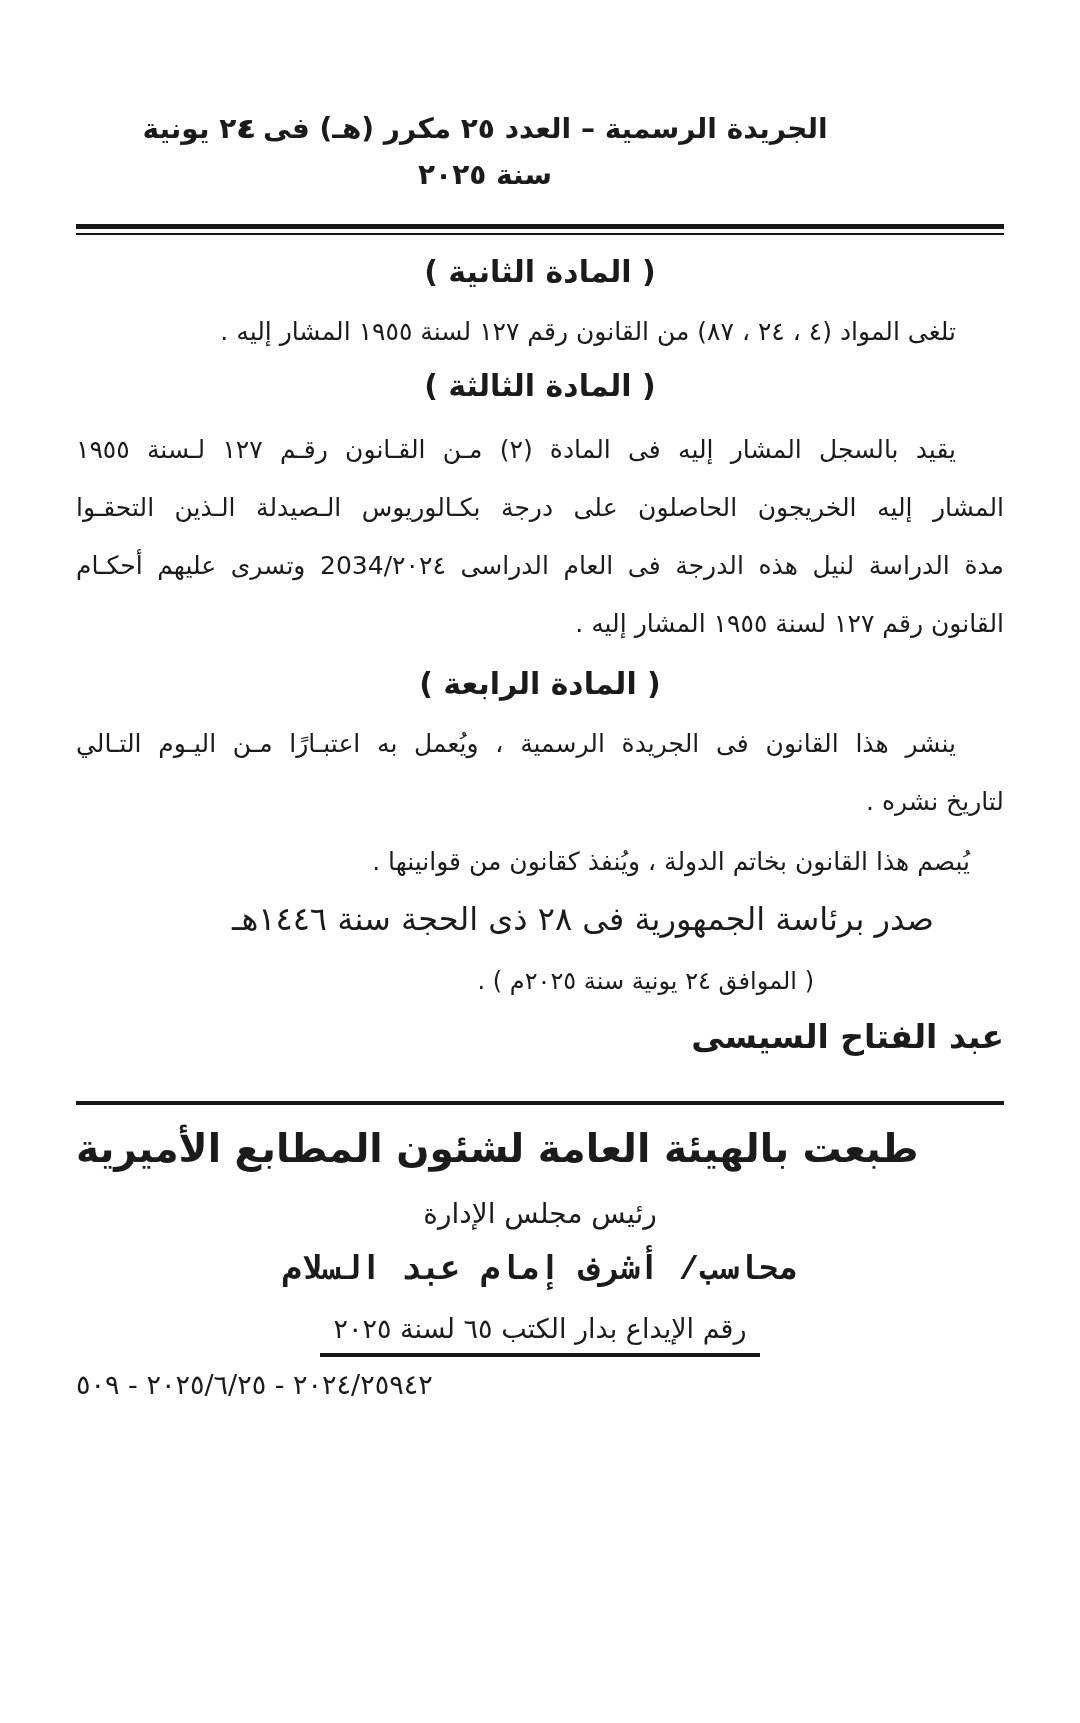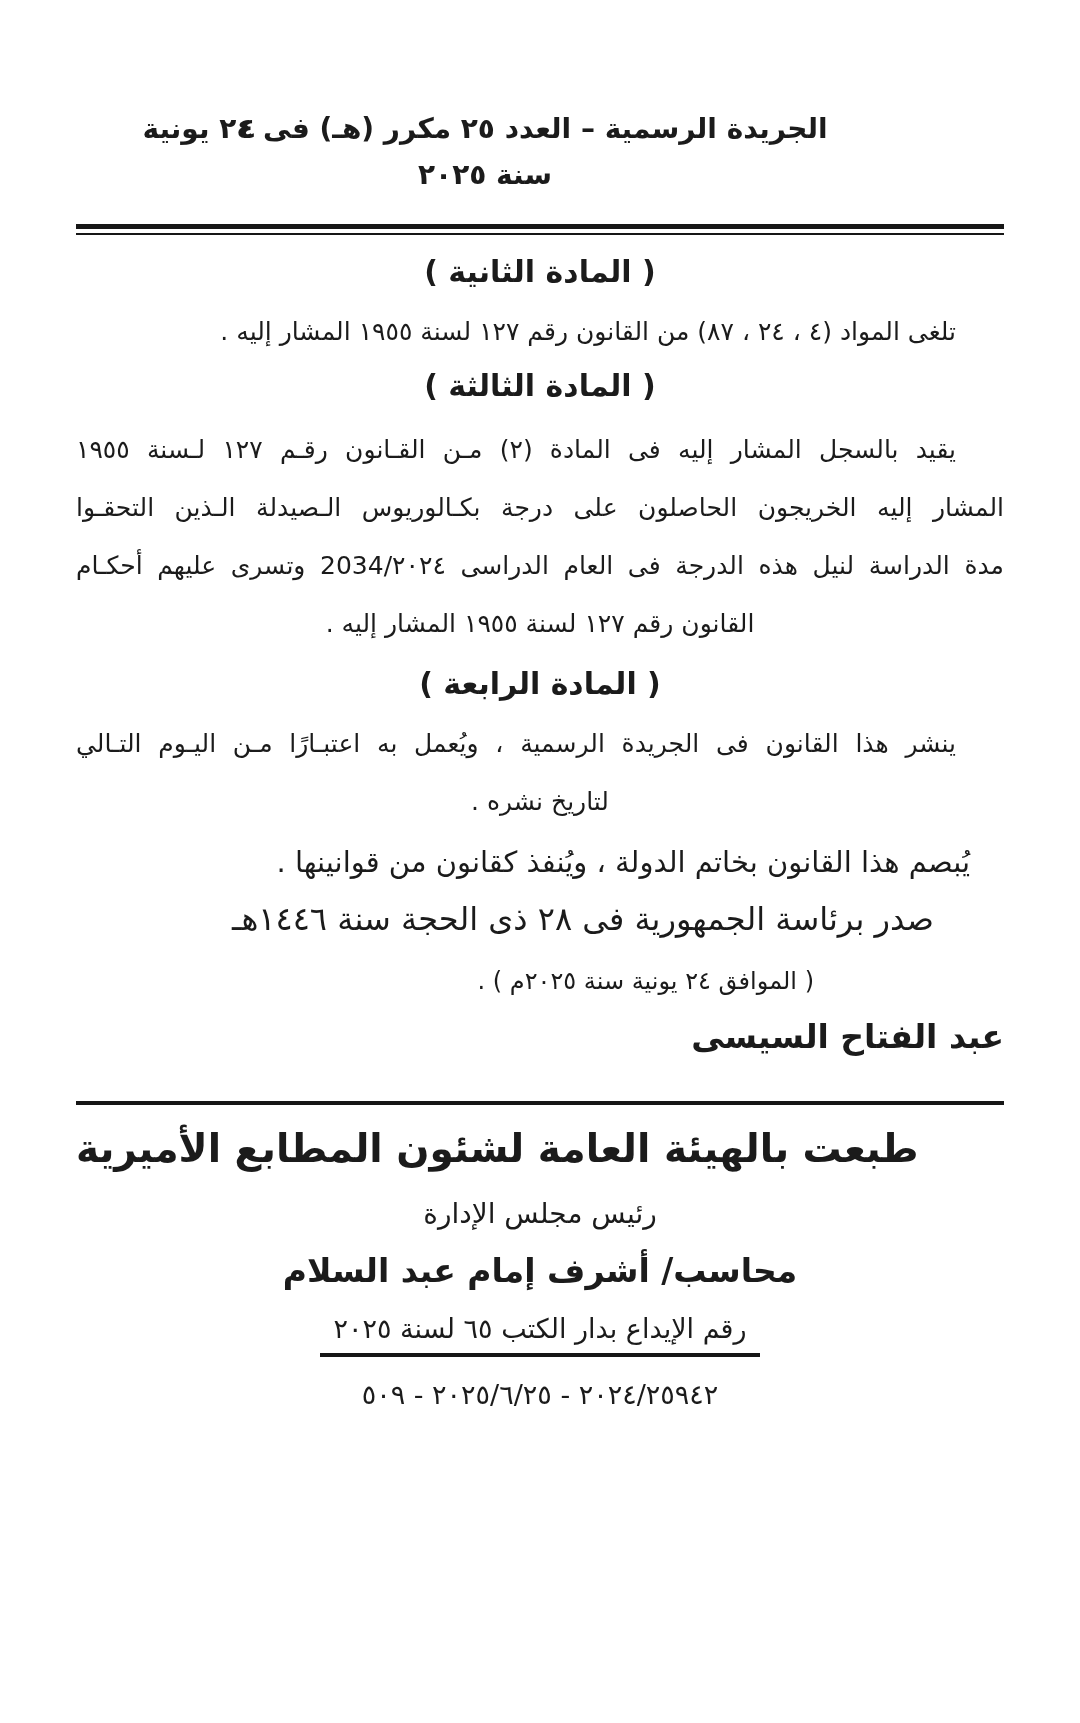--- a/index.html
+++ b/index.html
@@ -46,42 +46,42 @@
     text-align:center;
     font-size:30px;
     font-weight:bold;
     line-height:46px;
     letter-spacing:1px;
   }
   .article-heading.tight{margin-top:8px;}
   .p-line{
     font-size:25px;
     line-height:58px;
-    text-align:center;
+    text-align:right;
     white-space:nowrap;
   }
   .p-line.just{
     text-align:justify;
     text-align-last:justify;
     white-space:normal;
   }
   .p-line.first{text-indent:48px;}
   .single-line{
     margin-top:14px;
     font-size:25px;
     line-height:46px;
     text-align:right;
     text-indent:48px;
   }
   .para{margin-top:12px;}
   .para.p4{margin-top:8px;}
   
   .seal-line{
     margin-top:6px;
-    font-size:29px;line-height:50px;
+    font-size:25px;line-height:50px;
     text-align:right;text-indent:34px;
   }
   .issued-line{
     margin-top:8px;
     font-size:32px;line-height:48px;
     text-align:right;padding-right:70px;
   }
   .corresponding-line{
     margin-top:14px;
     font-size:24px;line-height:48px;
@@ -107,34 +107,35 @@
   .chairman-title{
     margin-top:12px;
     text-align:center;
     font-size:28px;line-height:46px;
   }
   .chairman-name{
     margin-top:10px;
     text-align:center;
     font-size:33px;line-height:48px;
     font-weight:bold;
+    font-family:Liberation Mono, monospace;
   }
   .deposit-line{
     margin-top:12px;
     text-align:center;
     font-size:27px;line-height:44px;
   }
   .deposit-rule{
     width:440px;
     margin:2px auto 0 auto;
     border-top:4px solid #161616;
   }
   .print-code{
-    margin-top:16px;
-    text-align:center;
+    margin-top:6px;
+    text-align:left;
     font-size:27px;line-height:44px;
     letter-spacing:2px;
   }
 </style>
 </head>
 <body>
 
 <div class="page">
 
   <div class="header-row">

